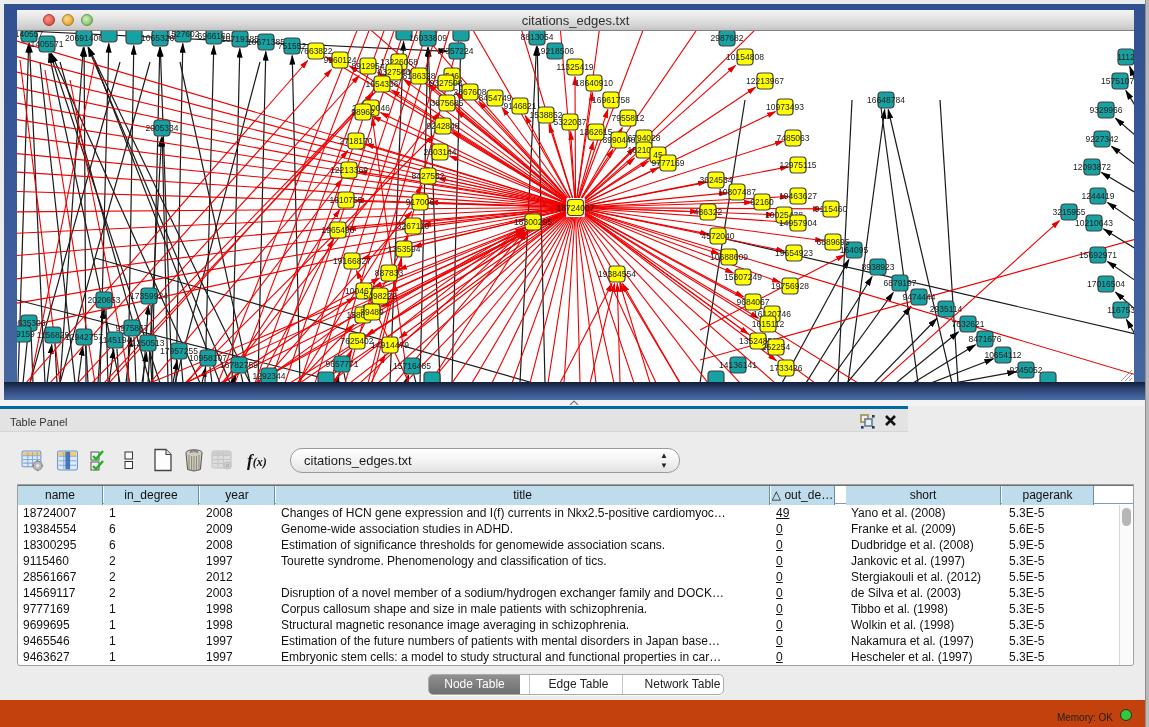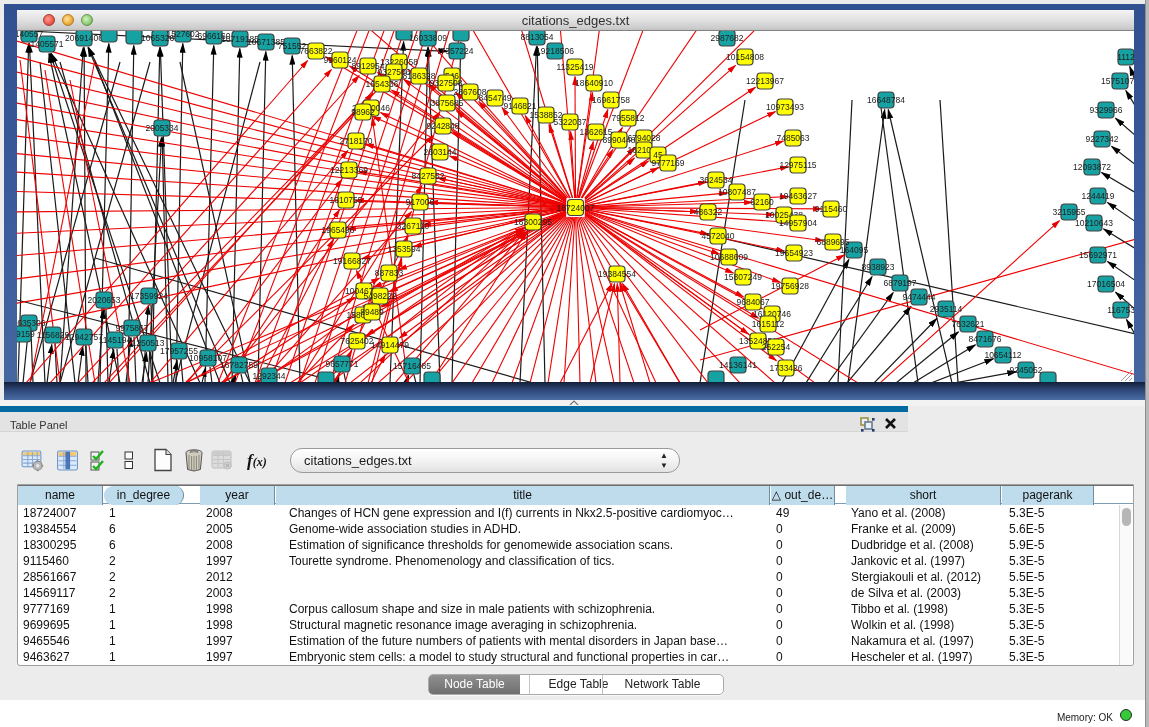--- a/index.html
+++ b/index.html
@@ -8,54 +8,54 @@
 #frame .botband { position:absolute; left:0px; bottom:0; width:100%; height:18px;
   background:linear-gradient(180deg,#131f38 0%,#2c4474 40%,#4a6da6 100%); }
 #titlebar { position:absolute; left:17px; top:10px; width:1117px; height:21px;
   background:linear-gradient(180deg,#f4f4f4 0%,#e3e3e3 45%,#cccccc 90%,#c2c2c2 100%);
   border-bottom:1px solid #828282; text-align:center; font-size:13px; color:#303030;
   line-height:21px; }
 .tl { position:absolute; top:4px; width:12px; height:12px; border-radius:50%; }
 #canvas { position:absolute; left:17px; top:31px; width:1117px; height:351px; background:#fff; overflow:hidden; }
 #gap { position:absolute; left:0; top:400px; width:1145px; height:6px; background:#f2f2f2; }
 #tph { position:absolute; left:0; top:406px; width:908px; height:26px; background:#e3e3e3;
-  border-top:6px solid #0369a1; border-bottom:1px solid #d6d6d6; font-size:11px; color:#333; }
+  border-top:3px solid #0369a1; border-bottom:1px solid #d6d6d6; font-size:11px; color:#333; }
 #tph span.t { position:absolute; left:10px; top:7px; }
 #toolbar { position:absolute; left:0; top:432px; width:1145px; height:48px; background:#ececec;padding-left:30px; }
 .ico { position:absolute; top:17px; }
 #combo { position:absolute; left:290px; top:16px; width:390px; height:25px;
   background:linear-gradient(180deg,#ffffff 0%,#f2f2f2 55%,#e2e2e2 100%);
   border:1px solid #9a9a9a; border-radius:12px; font-size:13px; color:#1a1a1a;
   line-height:23px; padding-left:13px; }
 #combo .arr { position:absolute; right:11px; top:2px; font-size:8px; color:#222; letter-spacing:0; line-height:9.5px; }
 #tablebox { position:absolute; left:17px; top:484px; width:1117px; height:182px; background:#fff;
   border:1px solid #a0a0a0; border-radius:0 0 3px 3px; overflow:hidden; }
 #thead { position:absolute; left:0; top:0; height:19px; width:1117px; font-size:12px; color:#111;
   border-top:1px solid #6f6f6f; border-bottom:1px solid #7d9eb2; }
 #thead .th { position:absolute; top:0; height:19px; background:#bedcec; border-right:1px solid #6d8fa3;
   text-align:center; line-height:18px; }
 #tbody { position:absolute; left:0; top:20px; width:1117px; font-size:12px; color:#111; }
 .tr { position:relative; height:16px; line-height:16px; white-space:nowrap; }
 .tr span { position:absolute; top:0; overflow:hidden; }
 .c0 { left:5px; width:80px; }
 .c1 { left:91px; width:90px; }
 .c2 { left:188px; width:70px; }
-.c3 { left:263px; width:490px;margin-left:8px; }
-.c4 { left:758px; width:70px; }
+.c3 { left:263px; width:490px; }
+.c4 { left:758px; width:70px;text-decoration:underline; }
 .c5 { left:833px; width:150px; }
 .c6 { left:991px; width:95px; }
 #vscroll { position:absolute; right:1px; top:20px; width:13px; height:161px; background:#fafafa;
   border-left:1px solid #d8d8d8; }
 #vthumb { position:absolute; left:2px; top:3px; width:9px; height:18px; background:#b6b6b6; border-radius:5px; }
 #tabs { position:absolute; left:428px; top:674px; width:296px; height:21px;
   border:1px solid #ababab; border-radius:5px; background:#fff; font-size:12px;
   box-shadow:0 1px 0 rgba(255,255,255,.7); }
 #tabs .seg { position:absolute; top:0; height:19px; line-height:19px; text-align:center; color:#222; }
 #tabs .sel { background:linear-gradient(180deg,#909090,#6e6e6e); color:#fff; border-radius:4px 0 0 4px; }
-#status { position:absolute; left:0; top:700px; width:1145px; height:27px; background:#ffffff;
+#status { position:absolute; left:0; top:700px; width:1145px; height:27px; background:#c2410c;
   font-size:10px; color:#222; }
 #redge { position:absolute; right:0; top:0; width:4px; height:727px; background:#b9b9b9;
   border-left:1px solid #8d8d8d; }
 #caret { position:absolute; left:569px; top:400px; width:10px; height:5px; }
 </style></head><body>
 <div id="frame">
   <div class="botband"></div>
 </div>
 <div id="canvas">
     <svg width="1117" height="351" viewBox="0 0 1117 351" style="position:absolute;left:0;top:0">
@@ -666,41 +666,41 @@
         <path d="M2 6.5h17M2 10.5h17M2 14.5h17M7 3v15M12.5 3v15" stroke="#a8a8a8"></path>
         <circle cx="16.5" cy="16.5" r="3.6" fill="#bdbdbd" stroke="#999"></circle>
         <path d="M15 15 l3 3 M18 15 l-3 3" stroke="#888" stroke-width="1.3"></path>
       </svg></span>
   <span class="ico" style="left:247px;top:19px;"><span style="font-family:'Liberation Serif',serif;font-style:italic;font-weight:bold;font-size:17px;color:#111;">f<span style="font-size:12px;">(x)</span></span></span>
   <div id="combo">citations_edges.txt<span class="arr">▲<br>▼</span></div>
 </div>
 <div id="tablebox">
   <div id="thead">
     <div class="th" style="left:0;width:85px;">name</div>
-    <div class="th" style="left:86px;width:80px;border-radius:9px;">in_degree</div>
+    <div class="th" style="left:86px;width:95px;">in_degree</div>
     <div class="th" style="left:182px;width:75px;">year</div>
     <div class="th" style="left:258px;width:494px;">title</div>
     <div class="th" style="left:753px;width:64px;">△ out_de…</div>
     <div class="th" style="left:828px;width:155px;">short</div>
     <div class="th" style="left:984px;width:92px;">pagerank</div>
   </div>
   <div id="tbody">
       <div class="tr">
         <span class="c0">18724007</span>
         <span class="c1">1</span>
         <span class="c2">2008</span>
         <span class="c3">Changes of HCN gene expression and I(f) currents in Nkx2.5-positive cardiomyoc…</span>
         <span class="c4">49</span>
         <span class="c5">Yano et al. (2008)</span>
         <span class="c6">5.3E-5</span>
       </div>
       <div class="tr">
         <span class="c0">19384554</span>
         <span class="c1">6</span>
-        <span class="c2">2005</span>
+        <span class="c2">2009</span>
         <span class="c3">Genome-wide association studies in ADHD.</span>
         <span class="c4">0</span>
         <span class="c5">Franke et al. (2009)</span>
         <span class="c6">5.6E-5</span>
       </div>
       <div class="tr">
         <span class="c0">18300295</span>
         <span class="c1">6</span>
         <span class="c2">2008</span>
         <span class="c3">Estimation of significance thresholds for genomewide association scans.</span>
@@ -722,20 +722,21 @@
         <span class="c1">2</span>
         <span class="c2">2012</span>
         <span class="c4">0</span>
         <span class="c5">Stergiakouli et al. (2012)</span>
         <span class="c6">5.5E-5</span>
       </div>
       <div class="tr">
         <span class="c0">14569117</span>
         <span class="c1">2</span>
         <span class="c2">2003</span>
+        <span class="c3">Disruption of a novel member of a sodium/hydrogen exchanger family and DOCK…</span>
         <span class="c4">0</span>
         <span class="c5">de Silva et al. (2003)</span>
         <span class="c6">5.3E-5</span>
       </div>
       <div class="tr">
         <span class="c0">9777169</span>
         <span class="c1">1</span>
         <span class="c2">1998</span>
         <span class="c3">Corpus callosum shape and size in male patients with schizophrenia.</span>
         <span class="c4">0</span>
@@ -770,19 +771,19 @@
         <span class="c6">5.3E-5</span>
       </div>
     </div>
   <div id="vscroll">
       <div id="vthumb"></div>
     </div>
 </div>
 <div id="tabs">
   <div class="seg sel" style="left:0;width:91px;">Node Table</div>
   <div class="seg" style="left:92px;width:98px;border-left:1px solid #c4c4c4;margin-left:8px;">Edge Table</div>
-  <div class="seg" style="left:173px;width:104px;border-left:1px solid #c4c4c4;padding-left:16px;">Network Table</div>
+  <div class="seg" style="left:193px;width:104px;border-left:1px solid #c4c4c4;padding-left:16px;">Network Table</div>
 </div>
 <div id="status">
   <span style="position:absolute;right:32px;top:12px;">Memory: OK</span>
   <span style="position:absolute;right:13px;top:9px;width:12px;height:12px;border-radius:50%;background:#35c93a;border:1px solid #2a2a2a;"></span>
 </div>
 <div id="redge"></div>
 
 </body></html>

